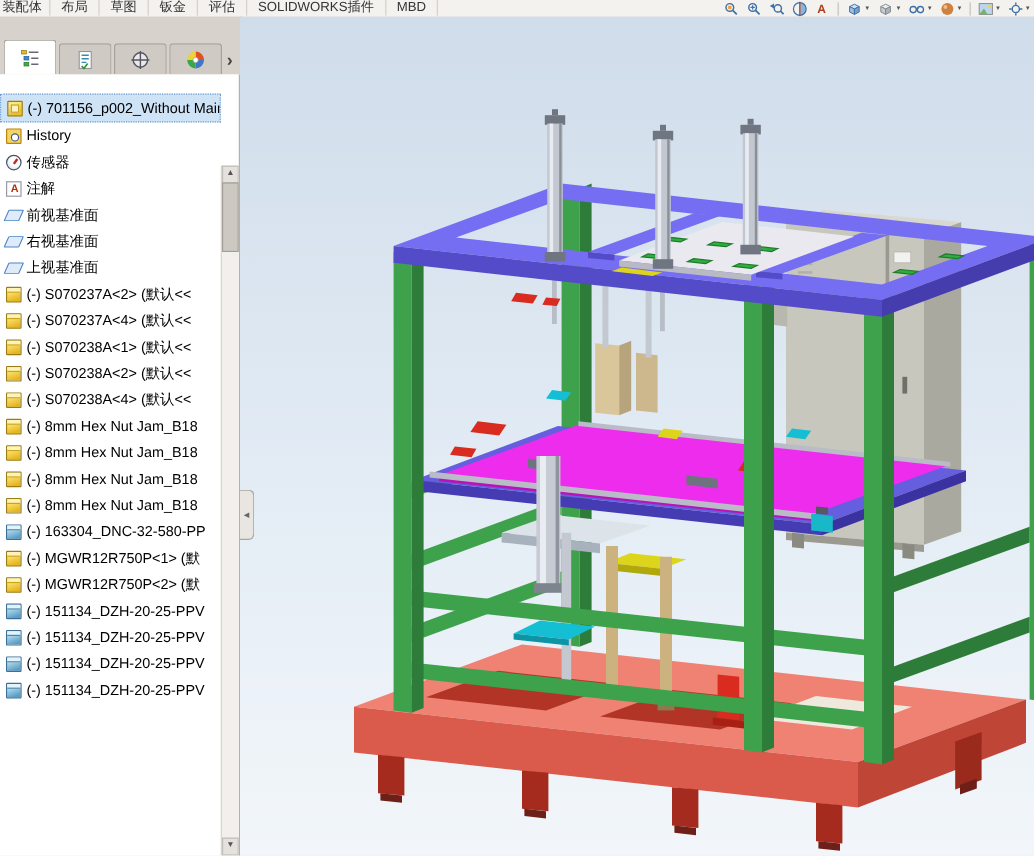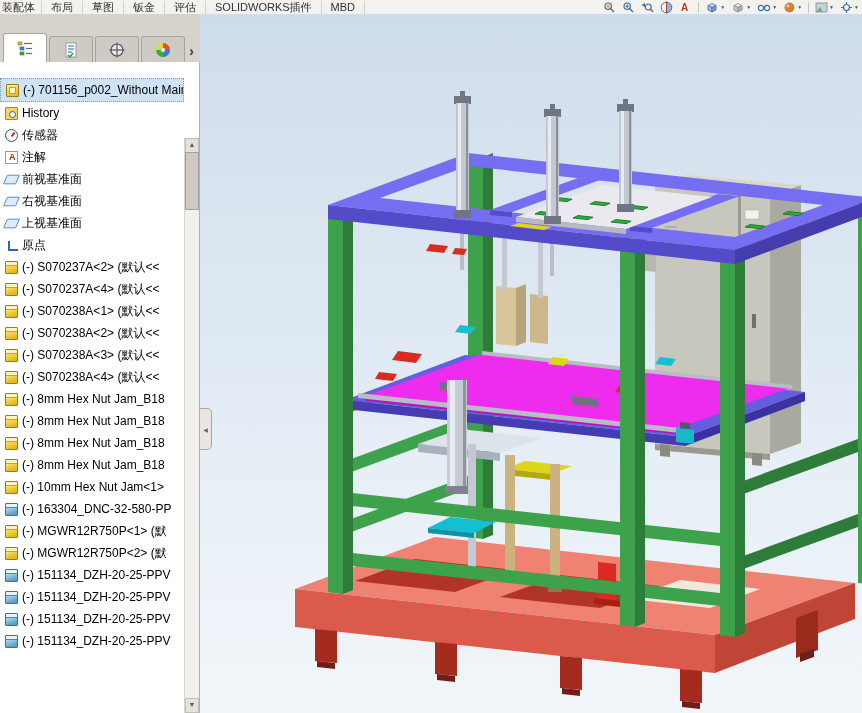--- a/index.html
+++ b/index.html
@@ -2,21 +2,21 @@
 <html><head>
 <meta charset="utf-8">
 <style>
   html,body{margin:0;padding:0;}
   body{width:862px;height:713px;overflow:hidden;position:relative;
        font-family:"Liberation Sans","DejaVu Sans",sans-serif;background:#f1efeb;}
 
   
   .ribbon{position:absolute;top:0;left:0;width:862px;height:14px;background:#f4f2ee;
           border-bottom:1px solid #c9c5bf;display:flex;align-items:flex-end;}
-  .rtabs{display:flex;align-items:center;height:14px;overflow:hidden;}
+  .rtabs{display:flex;align-items:flex-start;height:14px;overflow:hidden;}
   .rtab{font-size:11px;color:#333;padding:0 9px;line-height:13px;border-right:1px solid #d4d0ca;
         white-space:nowrap;cursor:default;}
   .rtab:first-child{max-width:30px;overflow:hidden;padding-left:2px;}
   .headsup{position:absolute;right:3px;top:0;height:14px;display:flex;align-items:center;gap:6px;}
   .hicon{display:inline-flex;align-items:center;height:13px;}
   .hicon svg{display:block;}
   .caret{font-size:5px;color:#555;margin-left:1px;}
   .hsep{width:1px;height:11px;background:#c5c1bb;}
 
   
@@ -253,66 +253,54 @@
   </div>
       <div class="trow">
     <span class="ti ti-plane"></span>
     <span class="tlabel">右视基准面</span>
   </div>
       <div class="trow">
     <span class="ti ti-plane"></span>
     <span class="tlabel">上视基准面</span>
   </div>
       <div class="trow">
-    <span class="ti ti-origin"></span>
-    <span class="tlabel">原点</span>
-  </div>
-      <div class="trow">
     <span class="ti ti-part-yellow"></span>
     <span class="tlabel">(-) S070237A&lt;2&gt; (默认&lt;&lt;</span>
   </div>
       <div class="trow">
     <span class="ti ti-part-yellow"></span>
     <span class="tlabel">(-) S070237A&lt;4&gt; (默认&lt;&lt;</span>
   </div>
       <div class="trow">
     <span class="ti ti-part-yellow"></span>
     <span class="tlabel">(-) S070238A&lt;1&gt; (默认&lt;&lt;</span>
   </div>
       <div class="trow">
     <span class="ti ti-part-yellow"></span>
     <span class="tlabel">(-) S070238A&lt;2&gt; (默认&lt;&lt;</span>
   </div>
       <div class="trow">
     <span class="ti ti-part-yellow"></span>
-    <span class="tlabel">(-) S070238A&lt;3&gt; (默认&lt;&lt;</span>
-  </div>
-      <div class="trow">
-    <span class="ti ti-part-yellow"></span>
     <span class="tlabel">(-) S070238A&lt;4&gt; (默认&lt;&lt;</span>
   </div>
       <div class="trow">
     <span class="ti ti-part-yellow"></span>
     <span class="tlabel">(-) 8mm Hex Nut Jam_B18</span>
   </div>
       <div class="trow">
     <span class="ti ti-part-yellow"></span>
     <span class="tlabel">(-) 8mm Hex Nut Jam_B18</span>
   </div>
       <div class="trow">
     <span class="ti ti-part-yellow"></span>
     <span class="tlabel">(-) 8mm Hex Nut Jam_B18</span>
   </div>
       <div class="trow">
     <span class="ti ti-part-yellow"></span>
     <span class="tlabel">(-) 8mm Hex Nut Jam_B18</span>
-  </div>
-      <div class="trow">
-    <span class="ti ti-part-yellow"></span>
-    <span class="tlabel">(-) 10mm Hex Nut Jam&lt;1&gt;</span>
   </div>
       <div class="trow">
     <span class="ti ti-part-blue"></span>
     <span class="tlabel">(-) 163304_DNC-32-580-PP</span>
   </div>
       <div class="trow">
     <span class="ti ti-part-yellow"></span>
     <span class="tlabel">(-) MGWR12R750P&lt;1&gt; (默</span>
   </div>
       <div class="trow">

